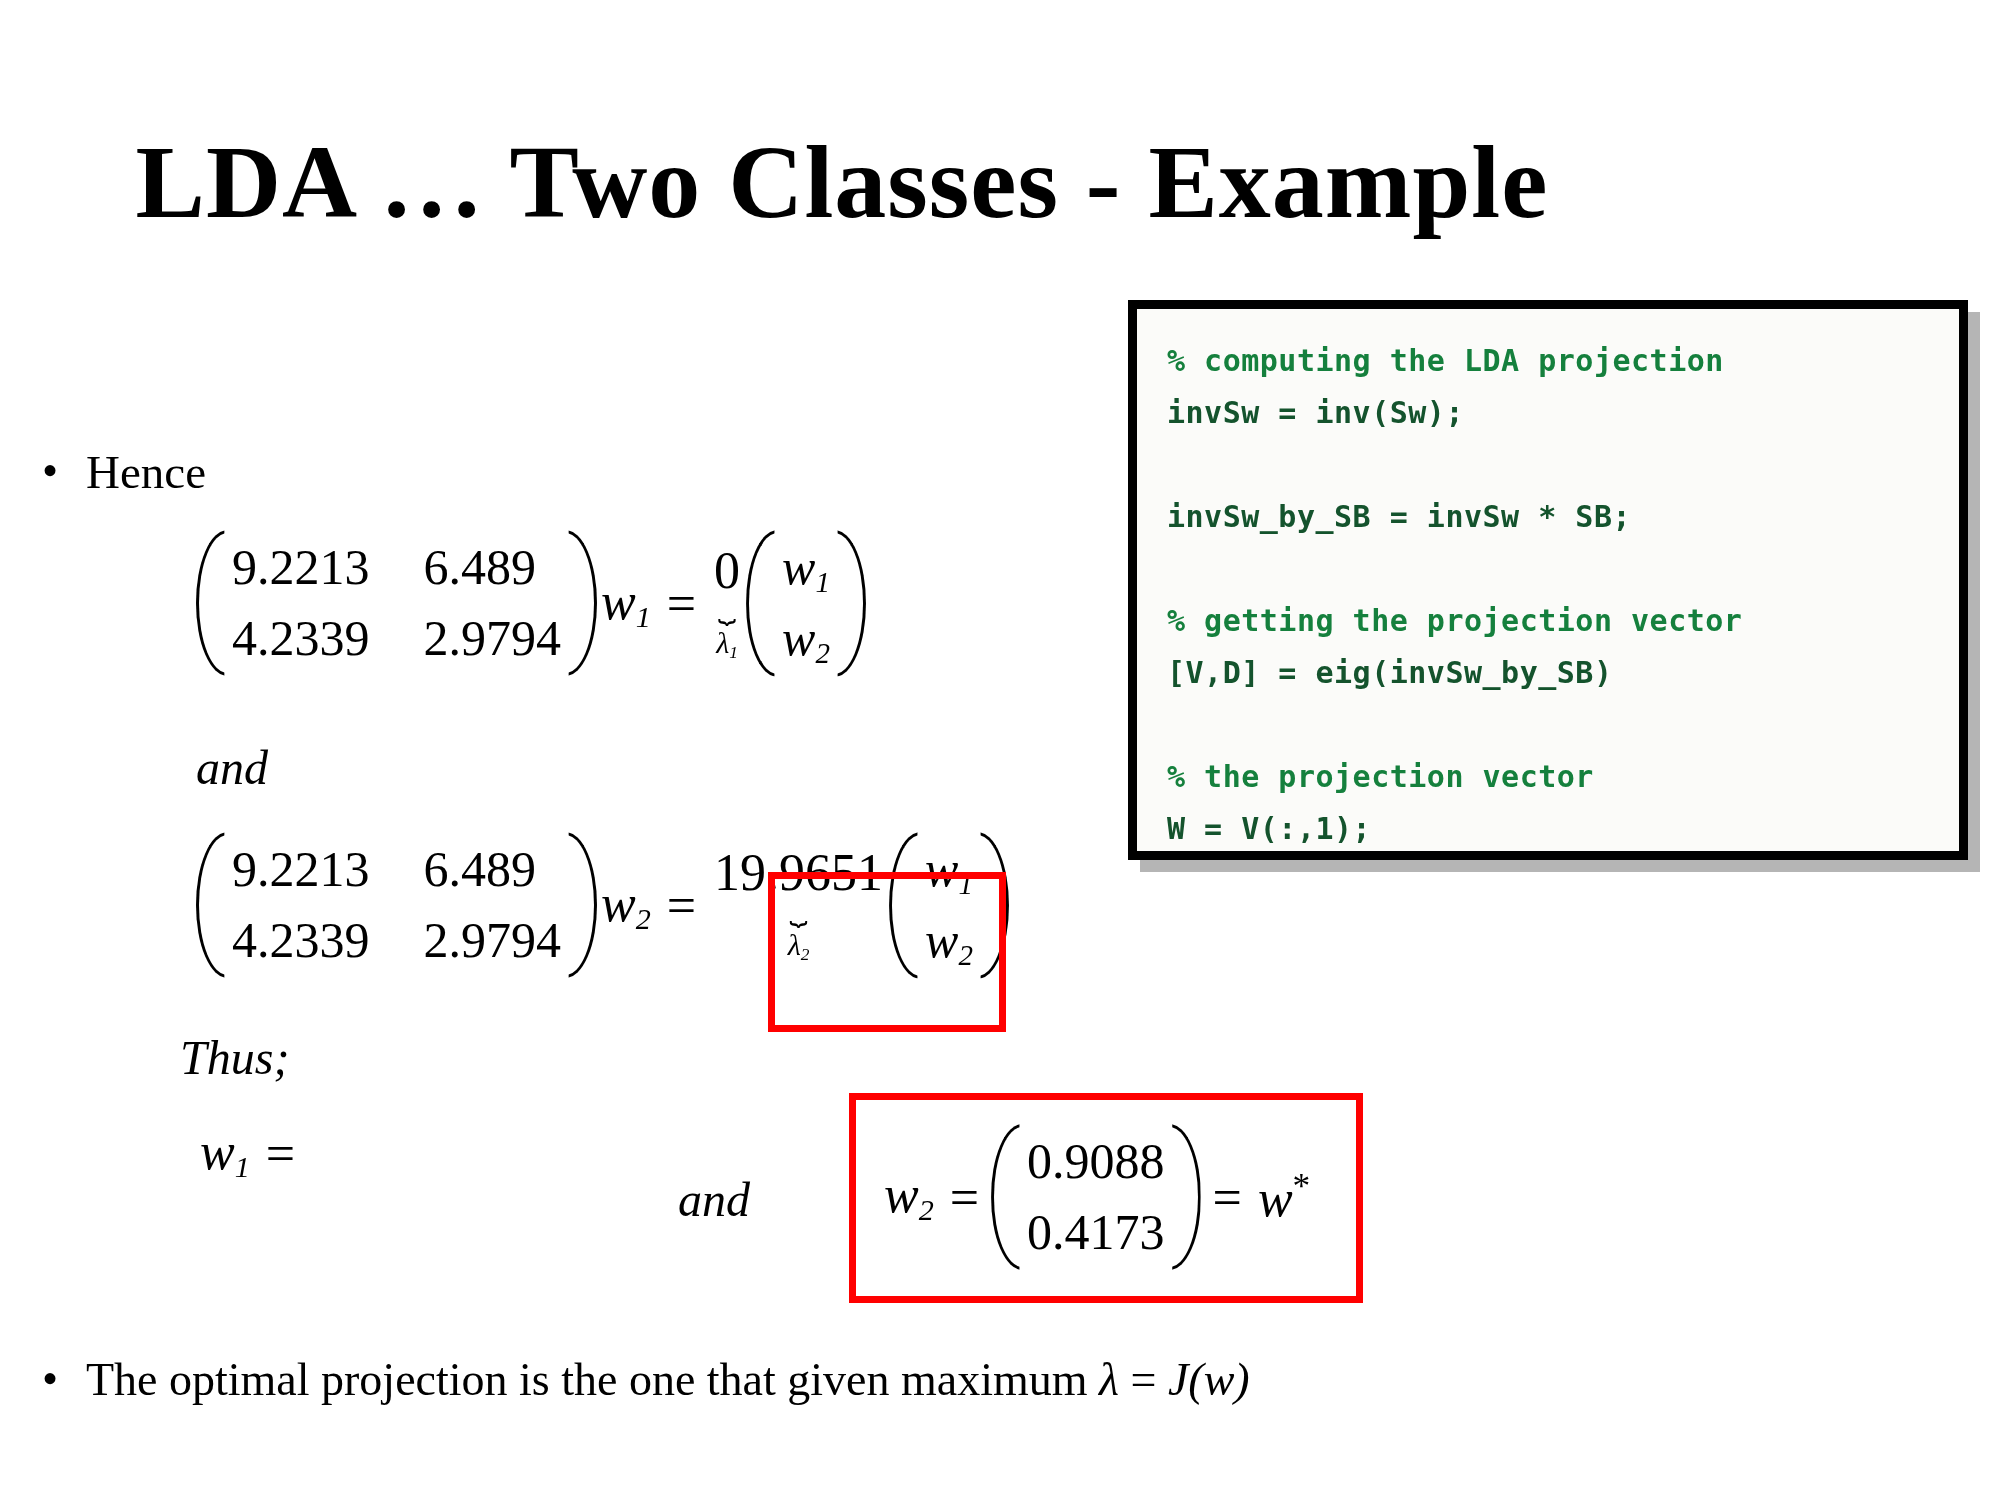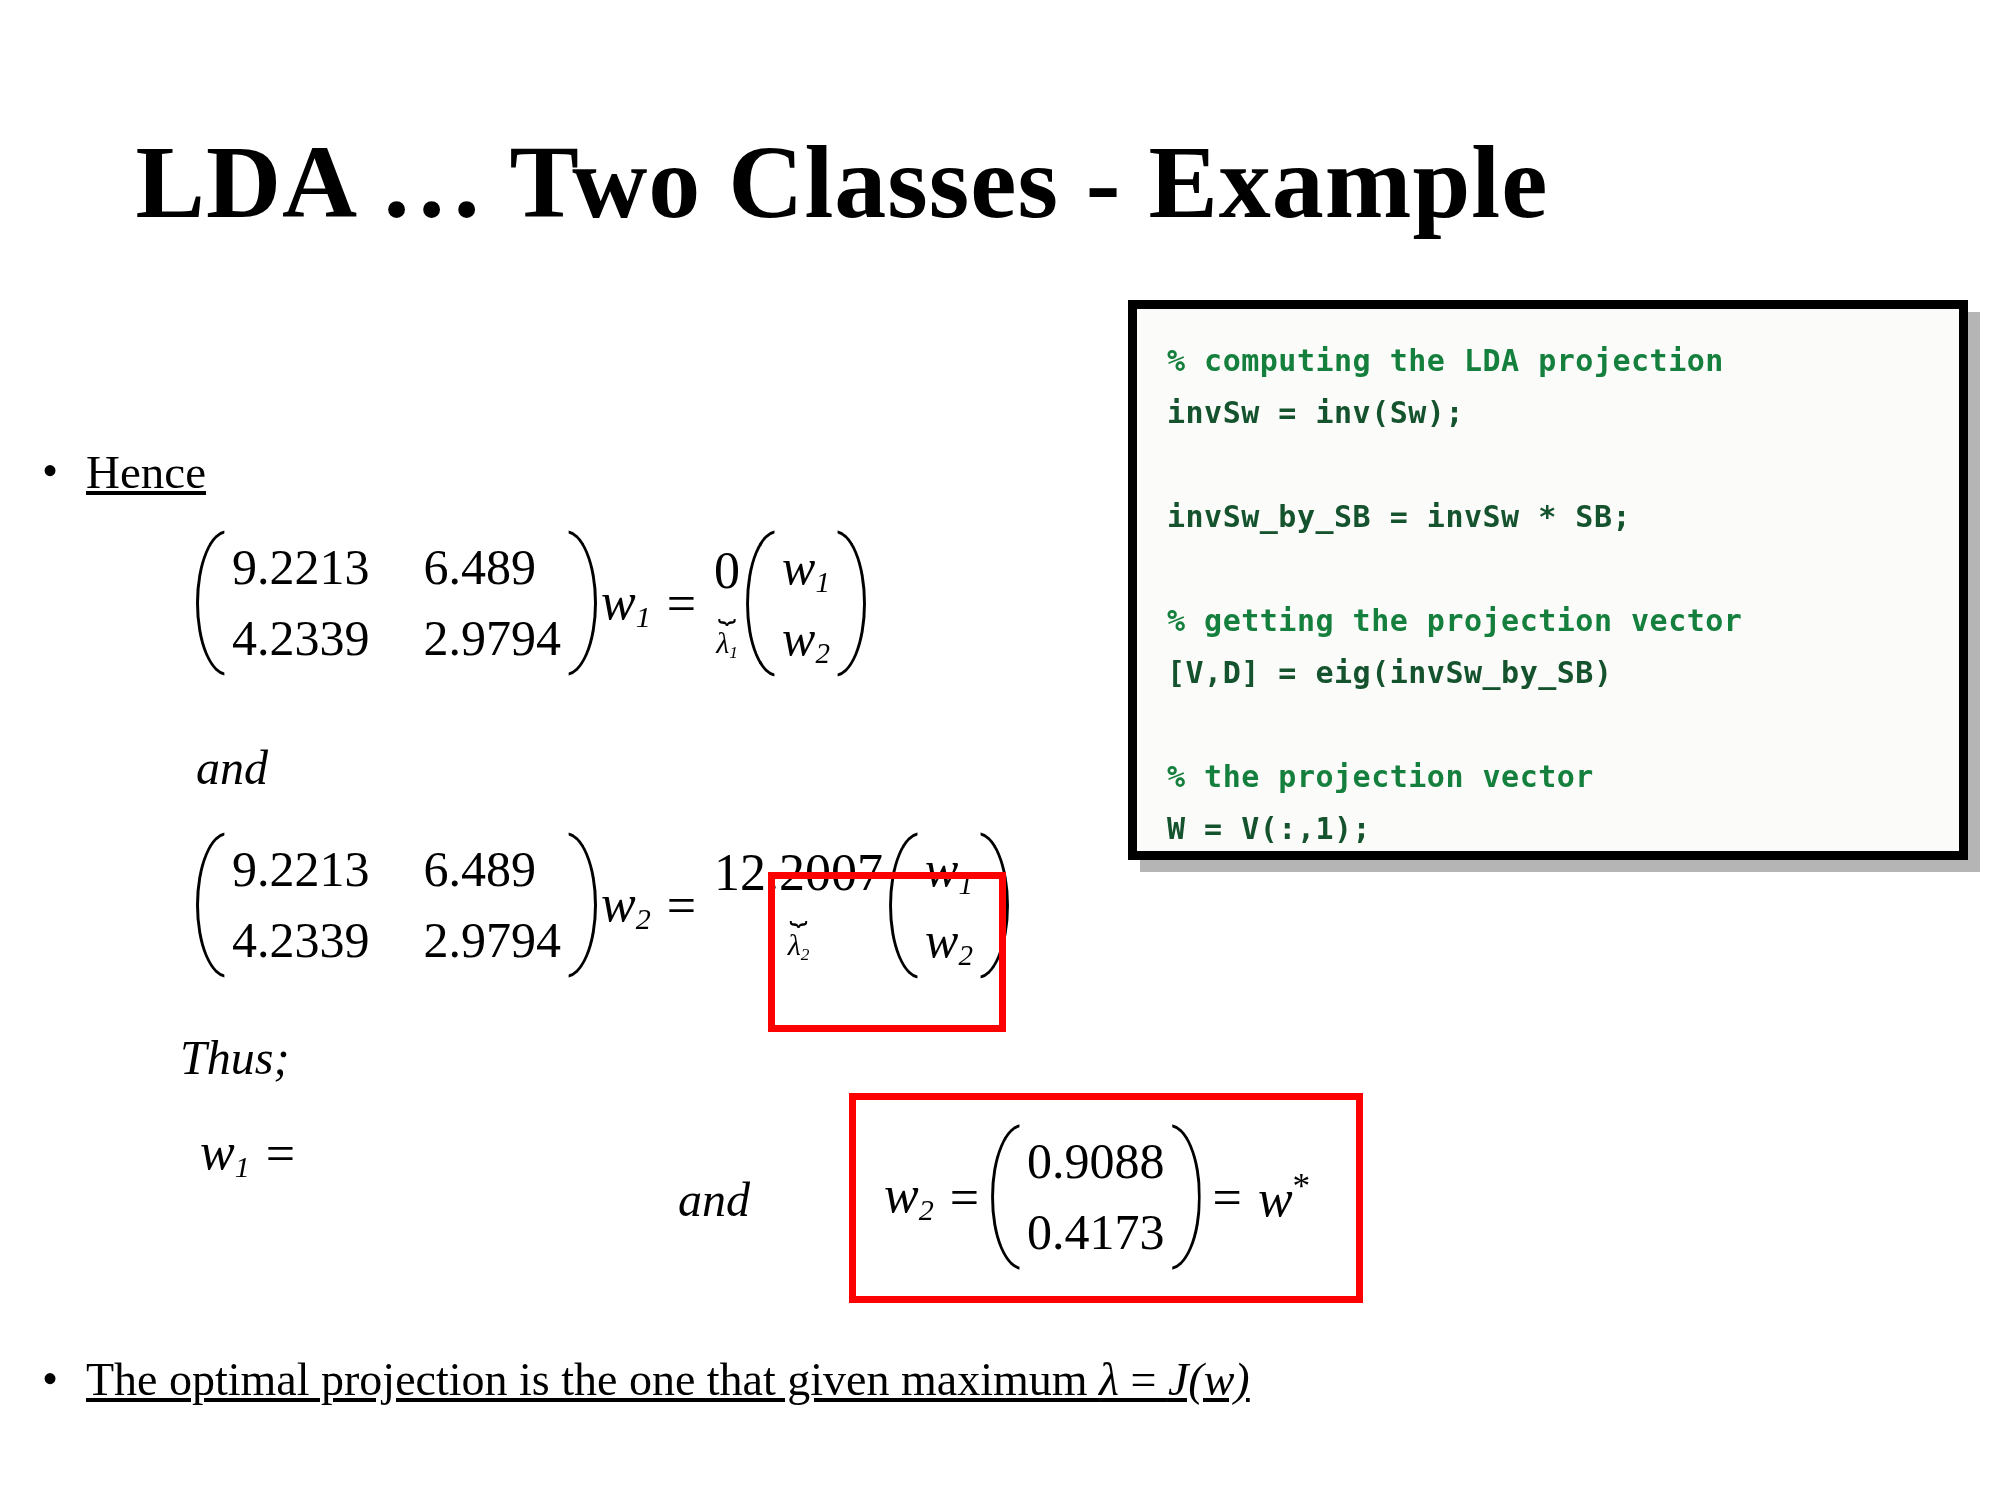--- a/index.html
+++ b/index.html
@@ -66,21 +66,20 @@
     font-size: 46px;
     line-height: 1;
     width: 44px;
     flex: 0 0 44px;
     text-align: left;
   }
   .bullet-text {
     font-size: 47px;
     line-height: 1.05;
     white-space: nowrap;
-    text-decoration: underline;
   }
   #bullet-hence { left: 42px; top: 448px; }
   #bullet-optimal { left: 42px; top: 1356px; }
   #bullet-optimal .bullet-text { font-size: 46px; }
 
   .mi { font-style: italic; }
   .sub {
     font-size: 0.58em;
     vertical-align: -0.28em;
     font-style: italic;
@@ -256,21 +255,21 @@
       <span class="cell">9.2213</span>
       <span class="cell">6.489</span>
       <span class="cell">4.2339</span>
       <span class="cell">2.9794</span>
     </span>
     <span class="paren paren-r"></span>
   </span>
   <span class="var"><span>w</span><span class="sub">2</span></span>
   <span class="eq-sym">=</span>
   <span class="underbrace-wrap">
-    <span class="ub-value">12.2007</span>
+    <span class="ub-value">19.9651</span>
     <span class="ub-brace">⏟</span>
     <span class="ub-label"><span>λ</span><span class="sub">2</span></span>
   </span>
   <span class="matrix">
     <span class="paren paren-l"></span>
     <span class="matrix-body m2x1">
       <span class="cell ital"><span>w</span><span class="sub">1</span></span>
       <span class="cell ital"><span>w</span><span class="sub">2</span></span>
     </span>
     <span class="paren paren-r"></span>

